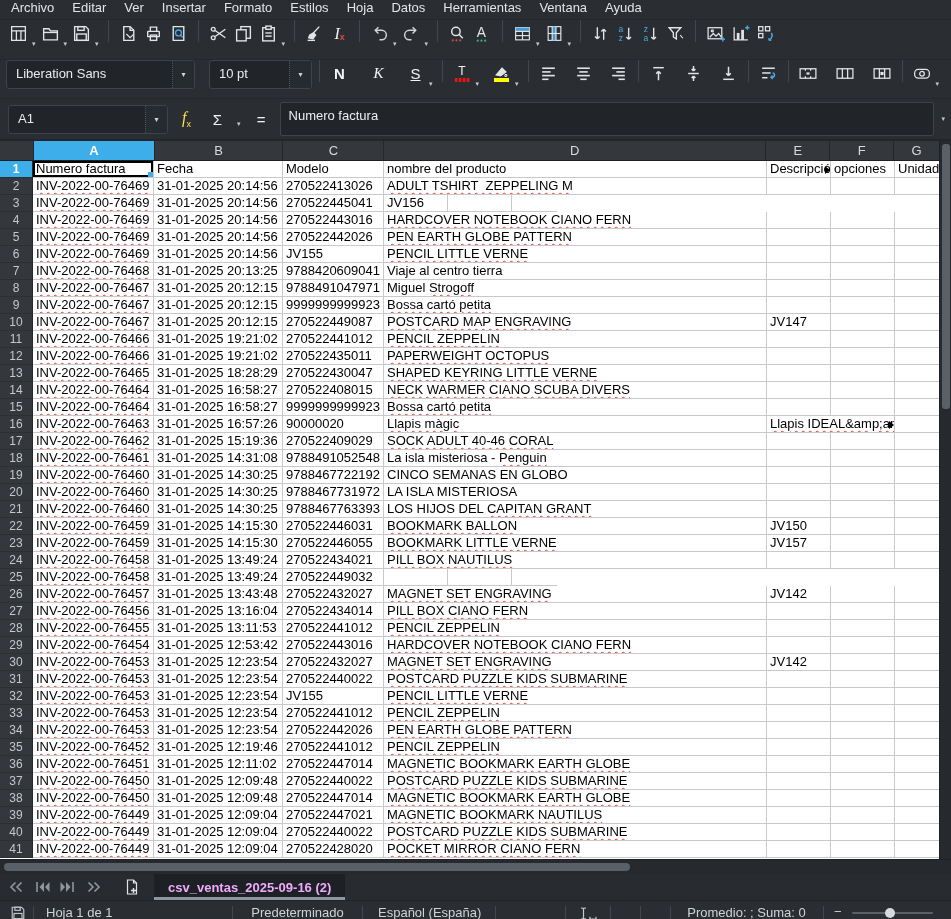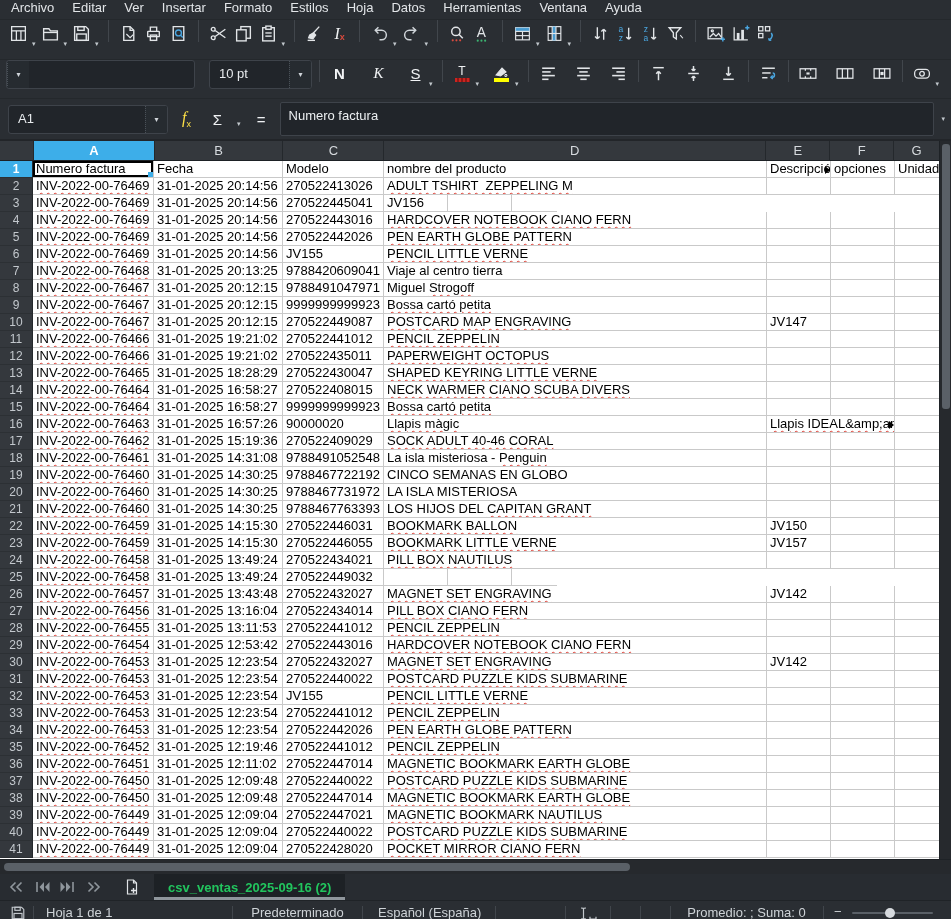--- a/index.html
+++ b/index.html
@@ -50,21 +50,21 @@
   .fillhandle{position:absolute;right:0;bottom:0;width:5px;height:5px;background:#3daee9;}
   .sq{text-decoration-line:underline;text-decoration-style:wavy;text-decoration-color:#dd3b30;text-decoration-thickness:1px;text-underline-offset:2px;}
   .clipmark{position:absolute;right:0;top:5px;width:0;height:0;border-left:5px solid #000;border-top:4px solid transparent;border-bottom:4px solid transparent;}
   .vscroll{width:11px;background:#26292d;border-left:1px solid #1e2226;position:relative;}
   .vthumb{position:absolute;left:2px;right:1px;top:3px;height:265px;background:#5a6067;border-radius:3px;}
   .hscroll{height:14px;background:#26292d;border-top:1px solid #1e2226;position:relative;}
   .hthumb{position:absolute;left:4px;top:3px;width:626px;height:8px;background:#5a6067;border-radius:4px;}
   
   .tabbar{height:26px;background:#282c31;border-bottom:1px solid #1f2327;display:flex;align-items:center;padding-left:4px;gap:2px;}
   .navbtn{width:24px;height:22px;display:flex;align-items:center;justify-content:center;}
-  .sheettab{height:26px;display:flex;align-items:center;padding:0 14px;background:#1d2125;color:#22c55e;font-weight:700;font-size:13px;box-shadow:inset 0 -3px 0 #8f969c;margin-left:8px;white-space:pre;}
+  .sheettab{height:26px;display:flex;align-items:center;padding:0 14px;background:#1d2125;color:#f0abfc;font-weight:700;font-size:13px;box-shadow:inset 0 -3px 0 #8f969c;margin-left:8px;white-space:pre;}
   
   .statusbar{height:25px;background:#2a2e33;position:relative;color:#ced3d7;font-size:13px;}
   .statusbar .seg{position:absolute;top:4px;white-space:pre;}
   .ssep{position:absolute;top:5px;width:1px;height:14px;background:#41464c;}
   .zoomtrack{position:absolute;top:11px;left:852px;width:81px;height:2px;background:#5a6067;border-radius:1px;}
   .zoomthumb{position:absolute;top:7px;left:885px;width:10px;height:10px;border-radius:50%;background:#d6dade;}
   .sicon{position:absolute;top:4px;}
 </style>
 </head>
 <body>
@@ -323,20 +323,21 @@
           <rect x="9" y="2.5" width="4" height="4"></rect>
           <path d="M14.5 8.5c1.5 2 1 5-2 6.5" stroke="#4aa6e0" stroke-width="1.4"></path>
           <path d="M12 13.5l.6 1.8 1.9.2" stroke="#4aa6e0" stroke-width="1.4"></path>
         </svg>
       </span>
     </div>
 </div>
 
 <div class="bar toolbar toolbar2">
   <div class="combo" style="width:187px;">
+    <span class="val">Liberation Sans</span>
     <span class="cdd">▾</span>
   </div>
   <div style="width:14px;"></div>
   <div class="combo" style="width:101px;">
     <span class="val">10 pt</span>
     <span class="cdd">▾</span>
   </div>
   <div class="vsep"></div>
   <div class="tbtn">
       <span class="fmtletter">N</span>

